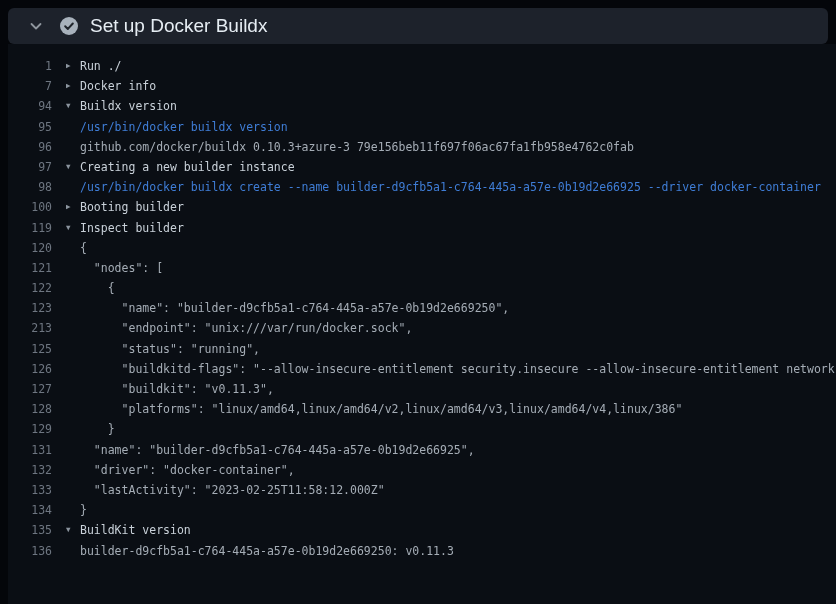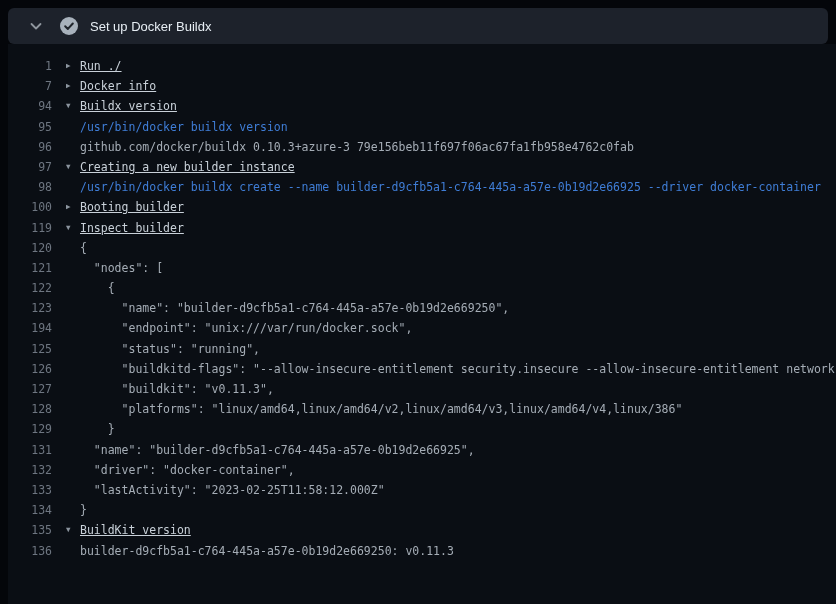--- a/index.html
+++ b/index.html
@@ -17,21 +17,21 @@
     display: flex;
     align-items: center;
     padding: 0 12px;
     cursor: pointer;
   }
   .chev { width: 16px; height: 16px; margin-left: 8px; flex: 0 0 auto; }
   .status-ic { width: 18px; height: 18px; margin-left: 16px; flex: 0 0 auto; }
   .step-title {
     margin-left: 12px;
     color: var(--title-color, #e6edf3);
-    font-size: 13px;
+    font-size: 19px;
     font-weight: 400;
     white-space: nowrap;
   }
   .log {
     position: absolute;
     left: 8px; top: 44px; right: 0; bottom: 0;
     background: var(--log-bg, #0a0e14);
     padding-top: 12px;
     overflow: hidden;
     font-family: "DejaVu Sans Mono", "Liberation Mono", monospace;
@@ -58,21 +58,21 @@
     margin-left: 14px;
     color: var(--arrow-color, #8b949e);
     font-size: 7.5px;
     text-align: left;
   }
   .txt {
     flex: 1 1 auto;
     overflow: hidden;
     white-space: pre;
   }
-  .txt.group_collapsed, .txt.group_expanded { color: var(--group-color, #c9d1d9); text-decoration: underline; }
+  .txt.group_collapsed, .txt.group_expanded { color: var(--group-color, #c9d1d9); }
   .txt.output  { color: var(--output-color, #a5adb6); }
   .txt.command { color: var(--command-color, #3f7dd6); }
 </style>
 </head>
 <body>
 
 <div class="step-header">
   <svg class="chev" viewBox="0 0 16 16">
     <path d="M3.5 6 L8 10.5 L12.5 6" fill="none" stroke="#8f969e" stroke-width="1.8" stroke-linecap="round" stroke-linejoin="round"></path>
   </svg>
@@ -157,21 +157,21 @@
     <span class="txt output">    {</span>
   </div>
 
   <div class="log-row">
     <a class="ln" href="#">123</a>
     <span class="arrow"></span>
     <span class="txt output">      "name": "builder-d9cfb5a1-c764-445a-a57e-0b19d2e669250",</span>
   </div>
 
   <div class="log-row">
-    <a class="ln" href="#">194</a>
+    <a class="ln" href="#">213</a>
     <span class="arrow"></span>
     <span class="txt output">      "endpoint": "unix:///var/run/docker.sock",</span>
   </div>
 
   <div class="log-row">
     <a class="ln" href="#">125</a>
     <span class="arrow"></span>
     <span class="txt output">      "status": "running",</span>
   </div>
 

